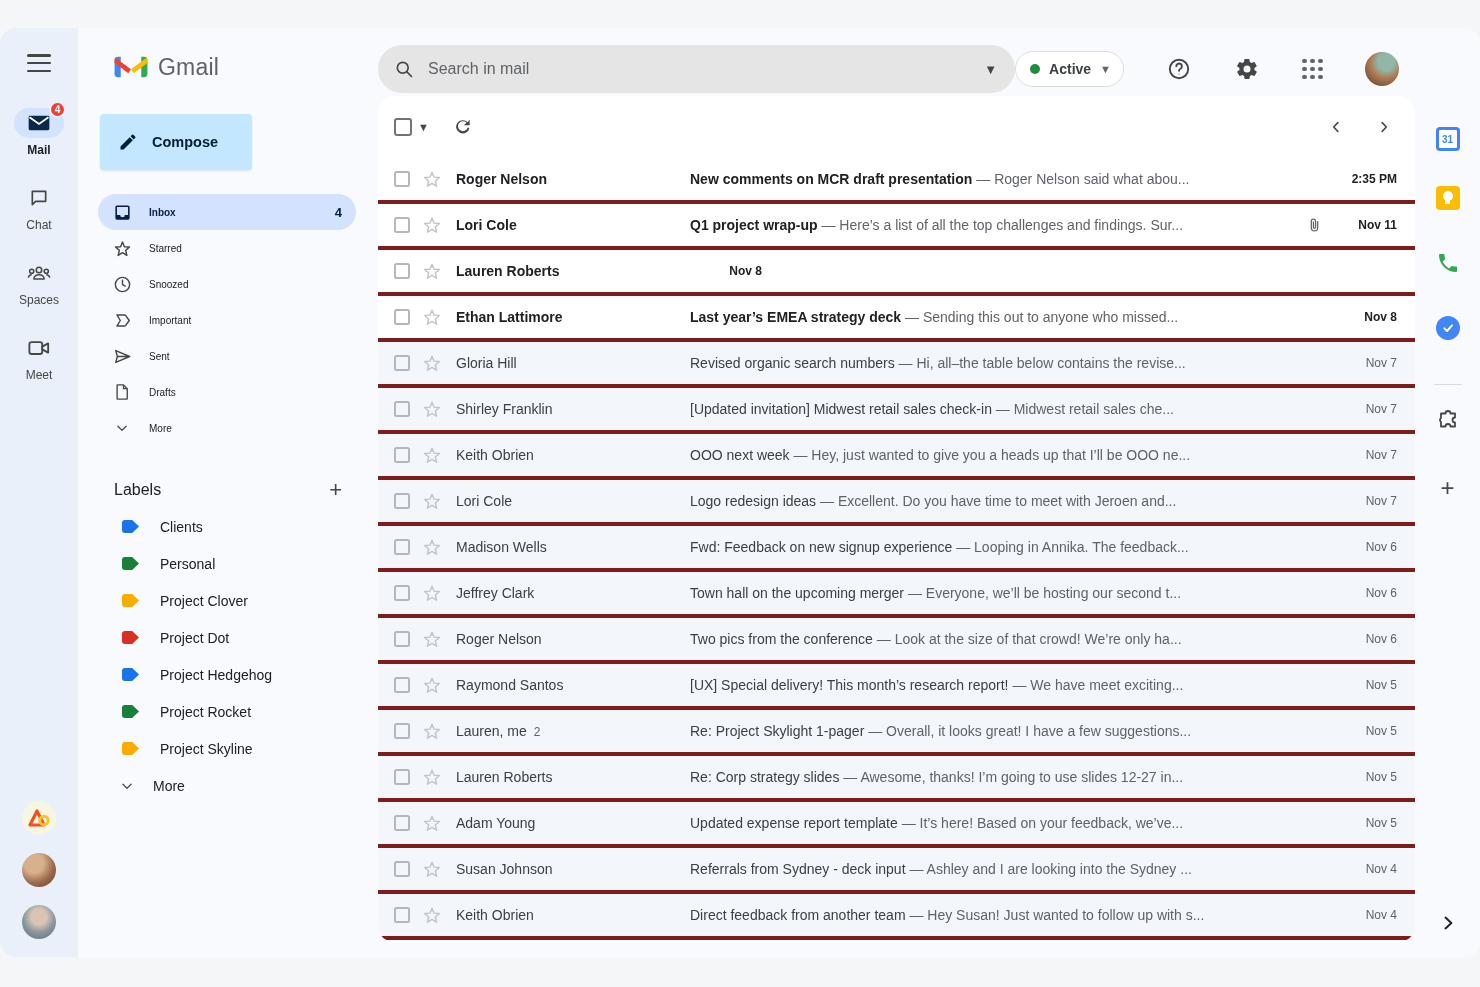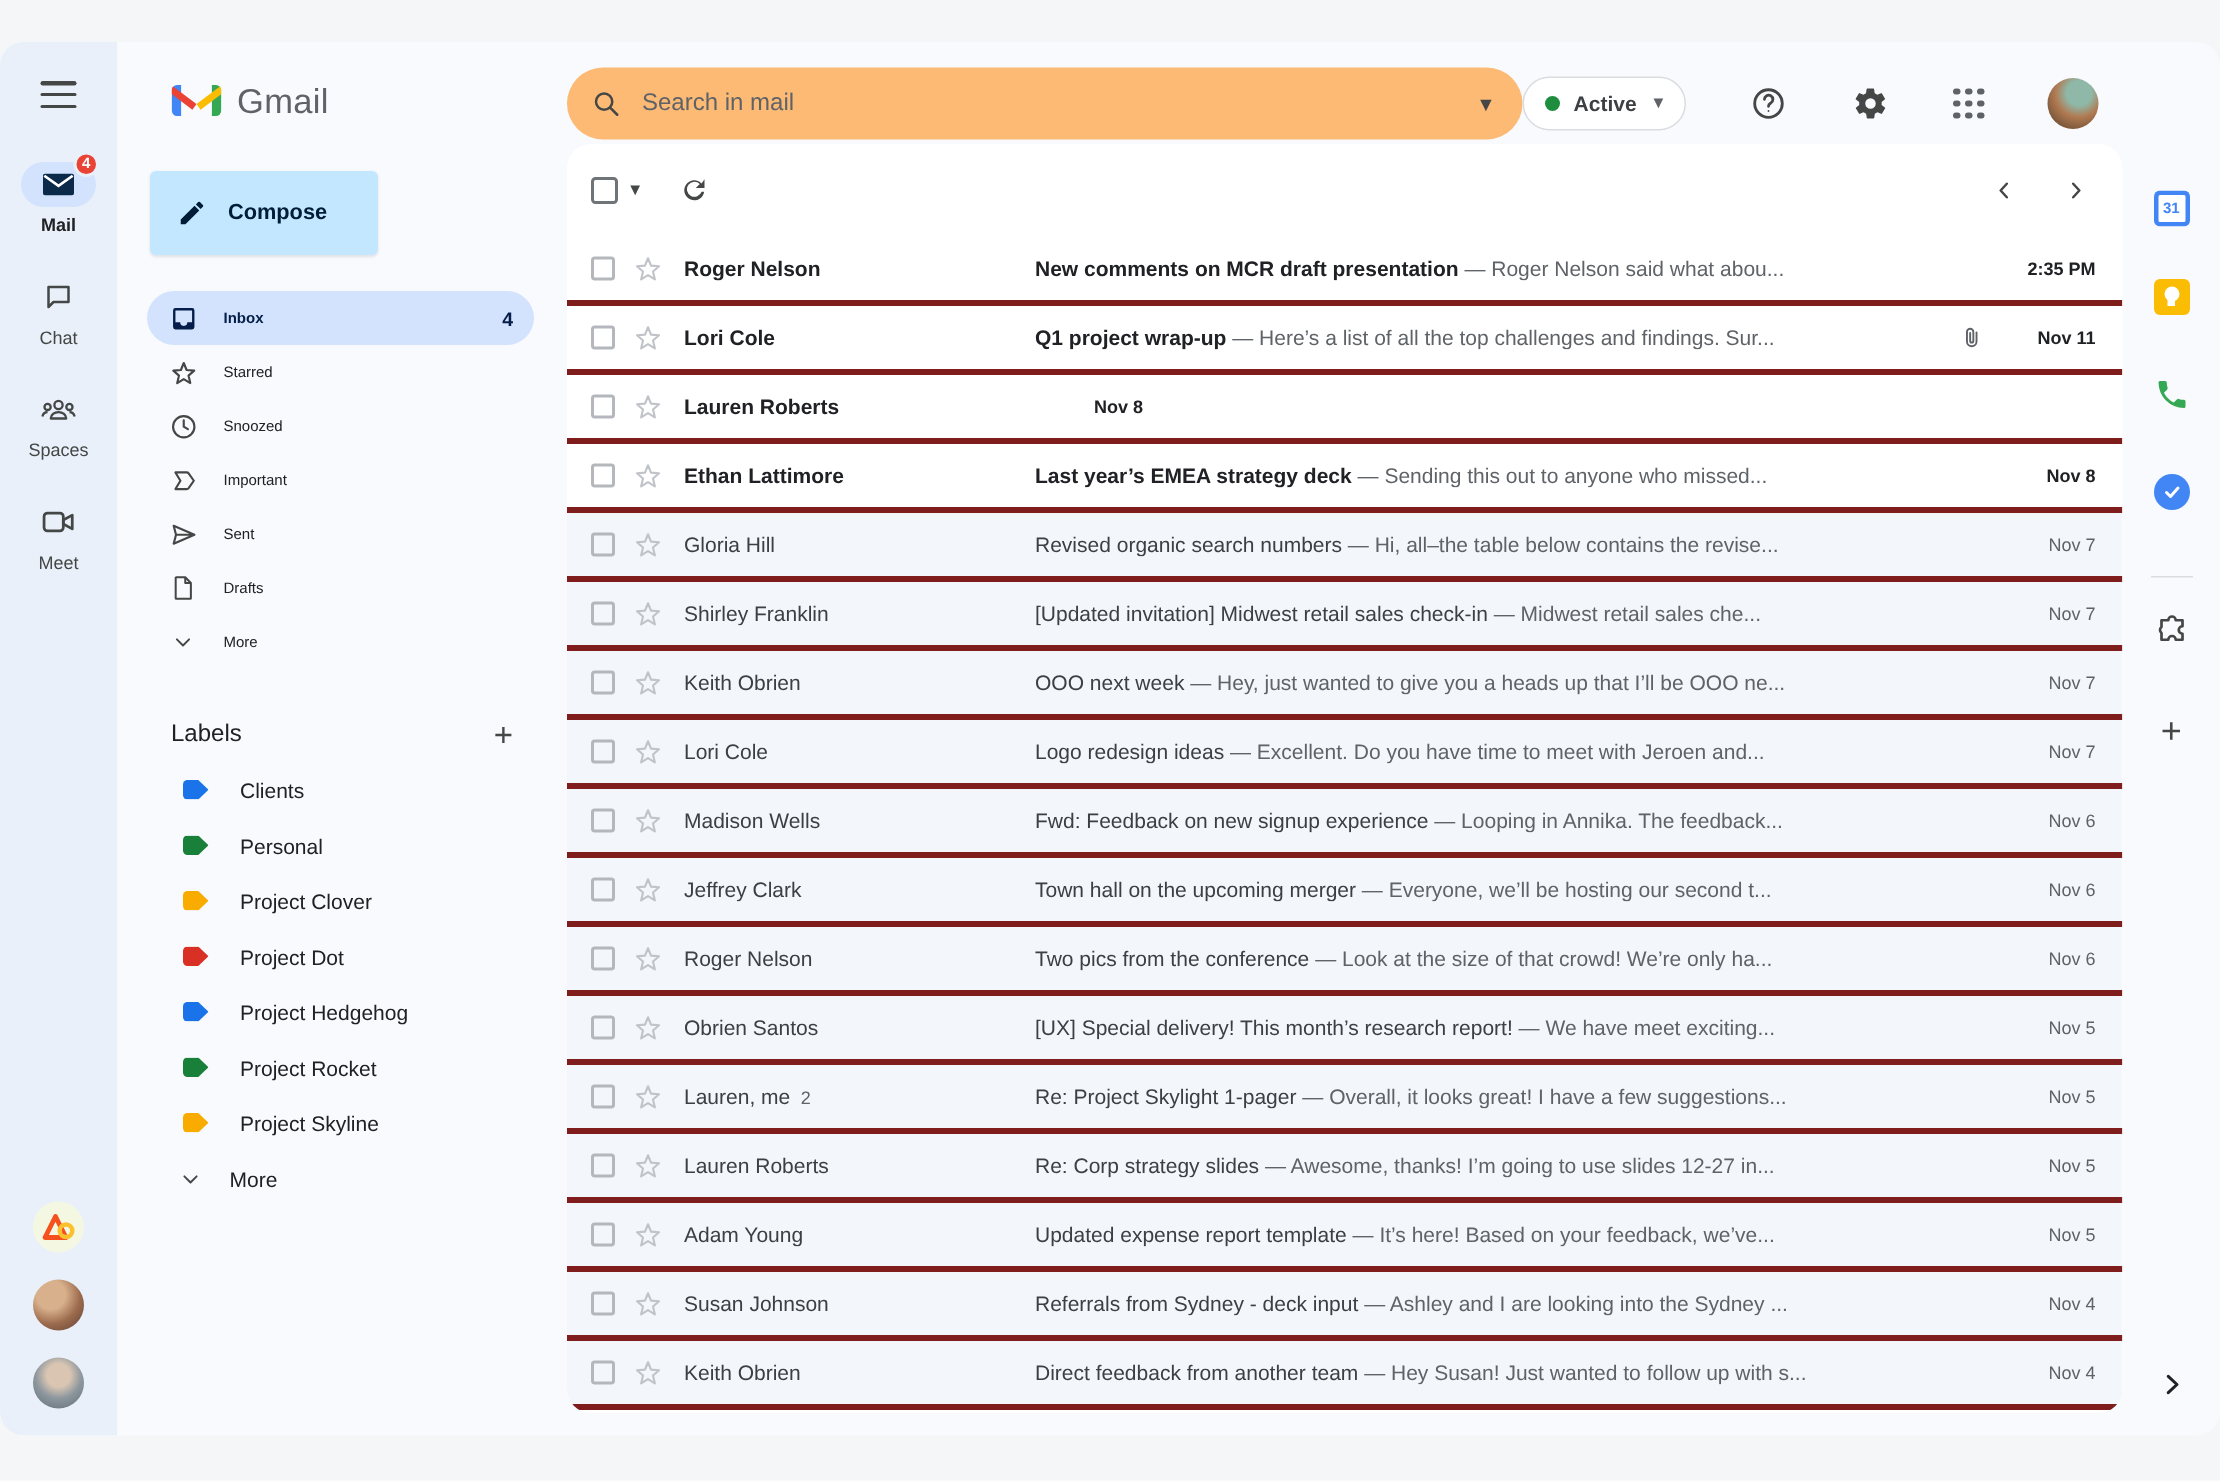--- a/index.html
+++ b/index.html
@@ -51,21 +51,21 @@
   .labels-add { font-size:22px; color:#444746; cursor:pointer; line-height:1; padding:0 4px; }
   .label-item { display:flex; align-items:center; height:37px; width:258px; padding-left:24px; cursor:pointer; }
   .label-tag { width:17px; height:13px; border-radius:3px; clip-path:polygon(0 0, 60% 0, 100% 50%, 60% 100%, 0 100%); flex:none; }
   .label-name { margin-left:21px; font-size:14px; color:#202124; }
   .label-more { display:flex; align-items:center; height:37px; width:258px; padding-left:22px; cursor:pointer; color:#444746; }
   .label-more .label-name { margin-left:19px; }
 
   
   .center { flex:1; display:flex; flex-direction:column; min-width:0; padding:16px 0 0 0; }
   .search-row { display:flex; align-items:center; height:50px; flex:none; }
-  .search-bar { width:690px; height:48px; background:#fdba74; border-radius:24px; display:flex; align-items:center; padding:0 18px 0 16px; }
+  .search-bar { width:690px; height:48px; background:#e5e5e5; border-radius:24px; display:flex; align-items:center; padding:0 18px 0 16px; }
   .search-icon { color:#444746; display:flex; margin-right:14px; cursor:pointer; }
   .search-input { flex:1; border:none; outline:none; background:transparent; font-size:16px; color:#202124; font-family:"Liberation Sans",sans-serif; }
   .search-input::placeholder { color:#5f6368; }
   .search-caret { color:#444746; font-size:13px; cursor:pointer; }
   .search-actions { flex:1; display:flex; align-items:center; justify-content:flex-end; gap:42px; padding-right:16px; }
   .status-chip { height:36px; border-radius:18px; background:#fff; border:1px solid #dadce0; display:flex; align-items:center; gap:9px; padding:0 12px 0 14px; cursor:pointer; }
   .status-dot { width:10px; height:10px; border-radius:50%; background:#1e8e3e; }
   .status-label { font-size:14px; font-weight:700; color:#3c4043; }
   .status-caret { font-size:11px; color:#5f6368; }
   .topbar-icon { color:#444746; cursor:pointer; display:flex; align-items:center; justify-content:center; width:26px; height:26px; }
@@ -585,21 +585,21 @@
             </div>
 
             <div class="email-row">
               <span class="row-check"></span>
               <span class="row-star">
                 <svg width="20" height="20" viewBox="0 0 24 24" fill="none" stroke="currentColor" stroke-width="1.7" stroke-linejoin="round">
                   <path d="M12 17.3l-5.5 3.4 1.5-6.3-4.8-4.2 6.4-.5L12 3.8l2.4 5.9 6.4.5-4.8 4.2 1.5 6.3z"></path>
                 </svg>
               </span>
               <span class="sender-cell">
-                <span>Obrien Santos</span>
+                <span>Raymond Santos</span>
 
               </span>
               <span class="subject-cell"><span class="subject">[UX] Special delivery! This month’s research report!</span> <span class="snippet">— We have meet exciting...</span></span>
 
               <span class="date-cell">Nov 5</span>
             </div>
 
             <div class="email-row">
               <span class="row-check"></span>
               <span class="row-star">

